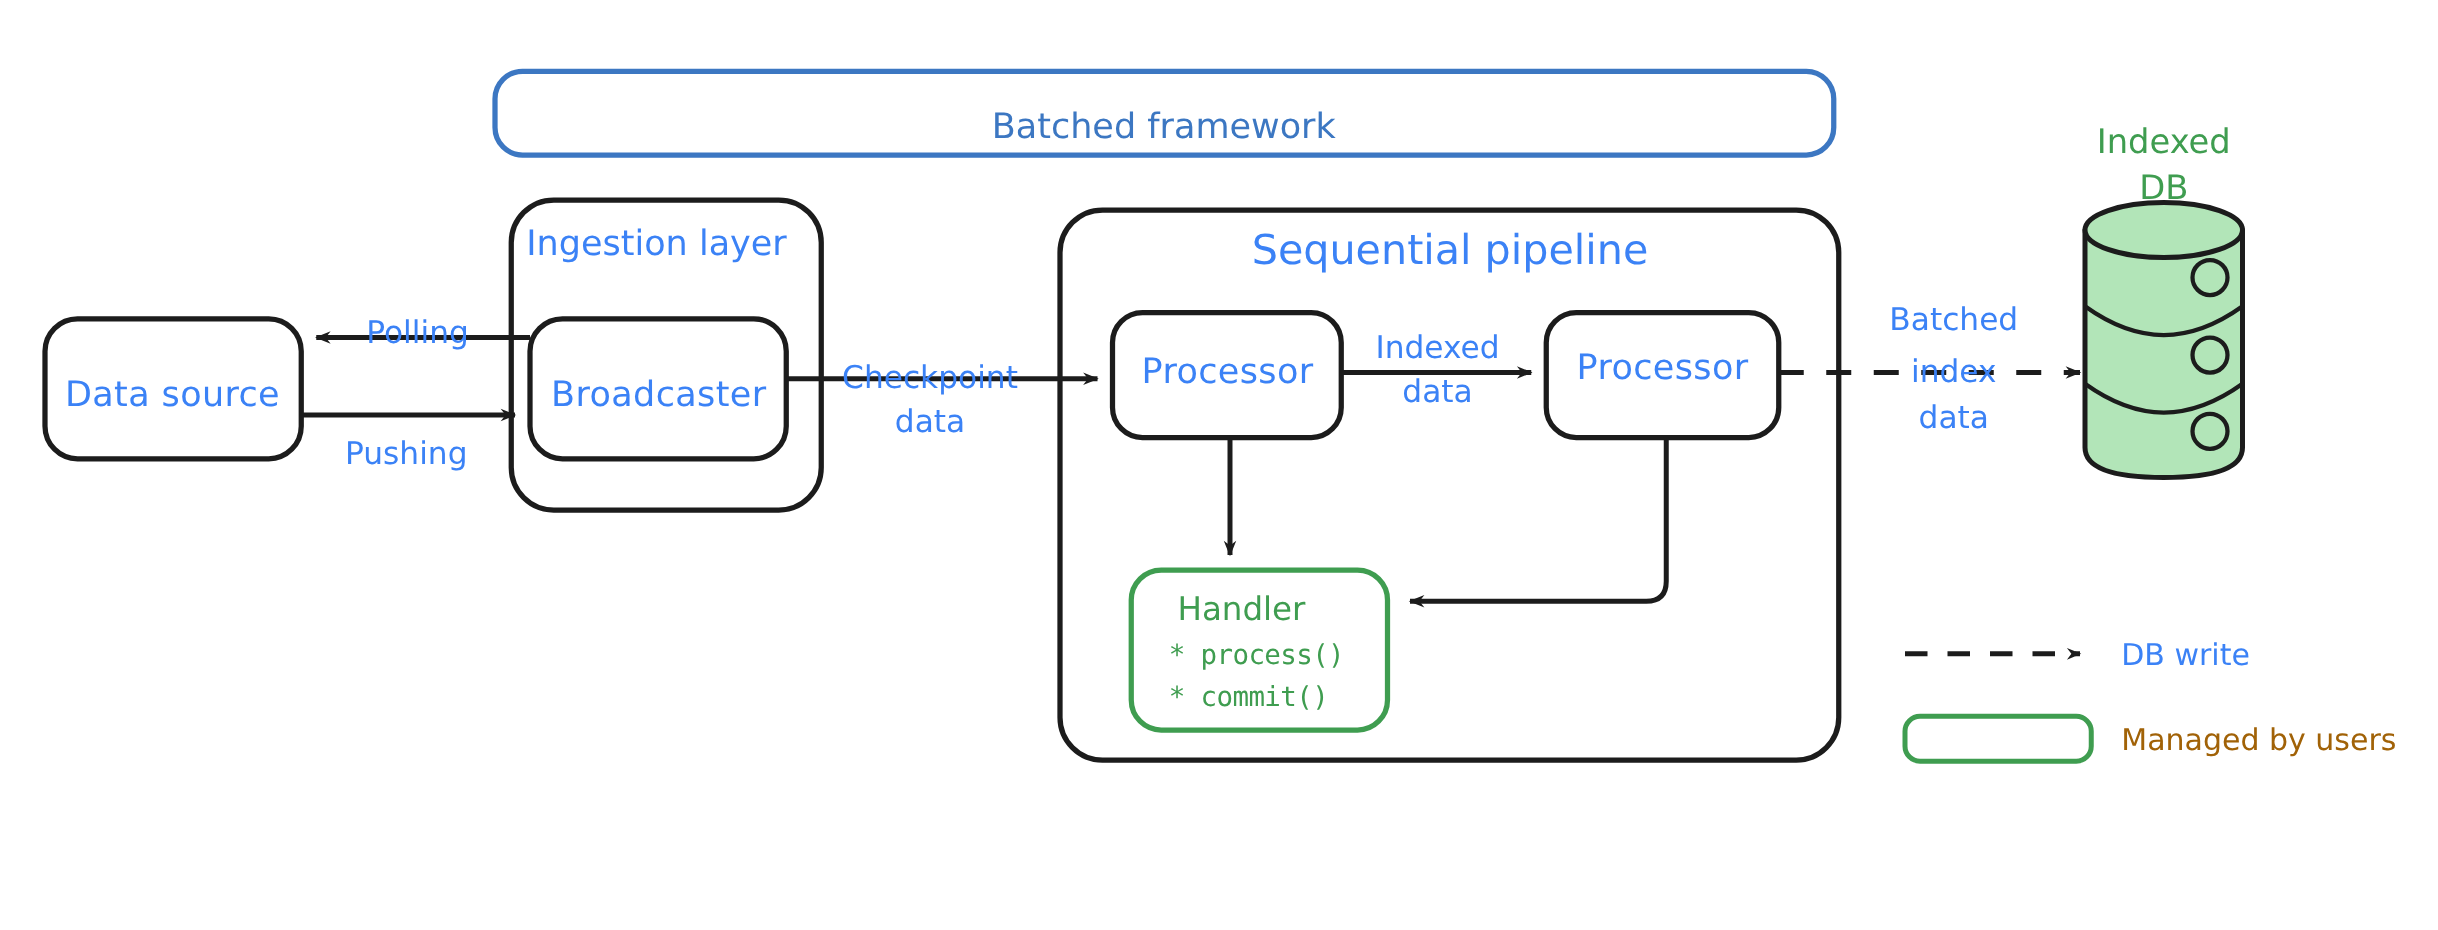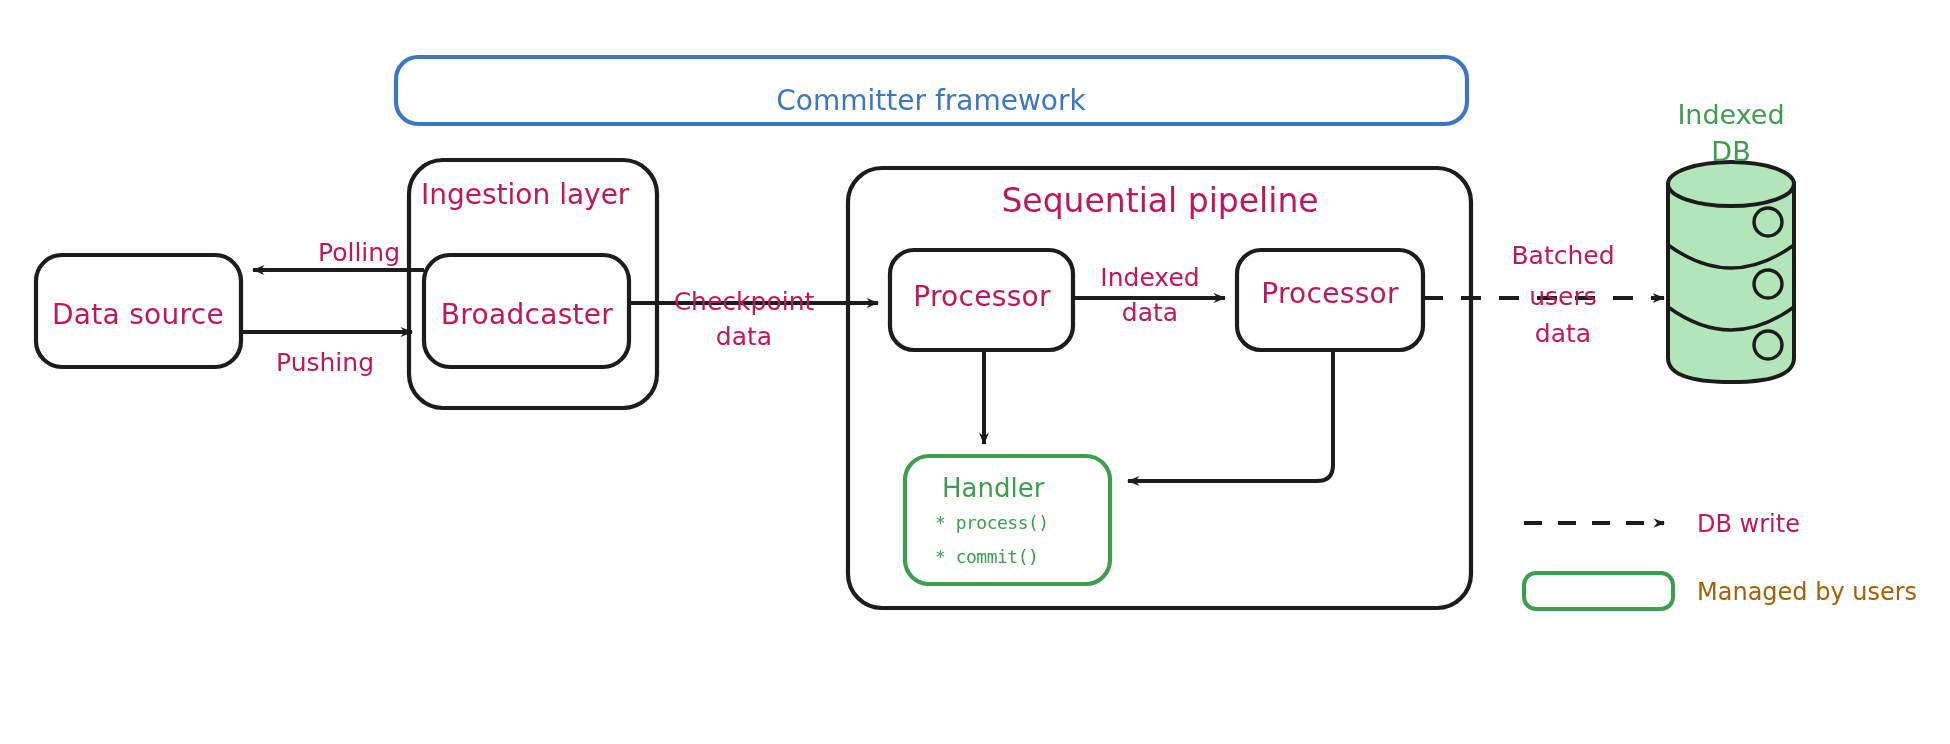--- a/index.html
+++ b/index.html
@@ -17,21 +17,21 @@
   #canvas {
     position: absolute;
     left: 0;
     top: 0;
     width: 1950px;
     height: 744px;
   }
   .lbl {
     position: absolute;
     font-family: "DejaVu Sans", sans-serif;
-    color: #be185d;
+    color: #3b82f6;
     white-space: pre;
     line-height: 1.18;
     pointer-events: none;
   }
   .center {
     text-align: center;
     transform: translate(-50%, -50%);
   }
   .node-text {
     font-size: 28px;
@@ -52,21 +52,21 @@
   }
   .green {
     color: #a16207;
   }
   .handler-title {
     font-size: 26px;
     color: #3f9d50;
   }
   .handler-method {
     font-family: "DejaVu Sans Mono", monospace;
-    font-size: 18px;
+    font-size: 22px;
     color: #3f9d50;
     letter-spacing: -0.5px;
   }
   .db-title {
     font-size: 27px;
     color: #3f9d50;
     text-align: center;
     line-height: 1.22;
   }
   .legend-text {
@@ -158,46 +158,46 @@
 
   <g>
     <path d="M1524 523 L1664 523" fill="none" stroke="#1c1c1c" stroke-width="4" stroke-dasharray="18 16" marker-end="url(#arrowBlackSm)"></path>
   </g>
 
   <g>
     <rect x="1524" y="573" width="149" height="36" rx="12" ry="12" fill="#ffffff" stroke="#3f9d50" stroke-width="4"></rect>
   </g>
 </svg>
 
-<div class="lbl center framework-title" style="left:931px; top:101px;">Committer framework</div>
+<div class="lbl center framework-title" style="left:931px; top:101px;">Batched framework</div>
 
 <div class="lbl group-title" style="left:421px; top:178px;">Ingestion layer</div>
 
 <div class="lbl center pipeline-title" style="left:1160px; top:201px;">Sequential pipeline</div>
 
 <div class="lbl center node-text" style="left:138px; top:315px;">Data source</div>
 
 <div class="lbl center node-text" style="left:527px; top:315px;">Broadcaster</div>
 
 <div class="lbl center node-text" style="left:982px; top:297px;">Processor</div>
 
 <div class="lbl center node-text" style="left:1330px; top:294px;">Processor</div>
 
-<div class="lbl center edge-label" style="left:334px; top:253px;margin-left:25px;">Polling</div>
+<div class="lbl center edge-label" style="left:334px; top:266px;">Polling</div>
 
 <div class="lbl center edge-label" style="left:325px; top:363px;text-align:right;">Pushing</div>
 
 <div class="lbl center edge-label" style="left:744px; top:302px;">Checkpoint</div>
 <div class="lbl center edge-label" style="left:744px; top:337px;">data</div>
 
 <div class="lbl center edge-label" style="left:1150px; top:278px;">Indexed</div>
 <div class="lbl center edge-label" style="left:1150px; top:313px;">data</div>
 
 <div class="lbl center edge-label" style="left:1563px; top:256px;">Batched</div>
-<div class="lbl center edge-label" style="left:1563px; top:297px;">users</div>
+<div class="lbl center edge-label" style="left:1563px; top:297px;">index</div>
 <div class="lbl center edge-label" style="left:1563px; top:334px;">data</div>
 
 <div class="lbl handler-title" style="left:942px; top:473px;">Handler</div>
 <div class="lbl handler-method" style="left:935px; top:512px;">* process()</div>
 <div class="lbl handler-method" style="left:935px; top:546px;">* commit()</div>
 
 <div class="lbl db-title" style="left:1731px; top:115px; transform:translate(-50%,-50%);">Indexed</div>
 <div class="lbl db-title" style="left:1731px; top:152px; transform:translate(-50%,-50%);text-align:center;">DB</div>
 
 <div class="lbl legend-text" style="left:1697px; top:510px;">DB write</div>

